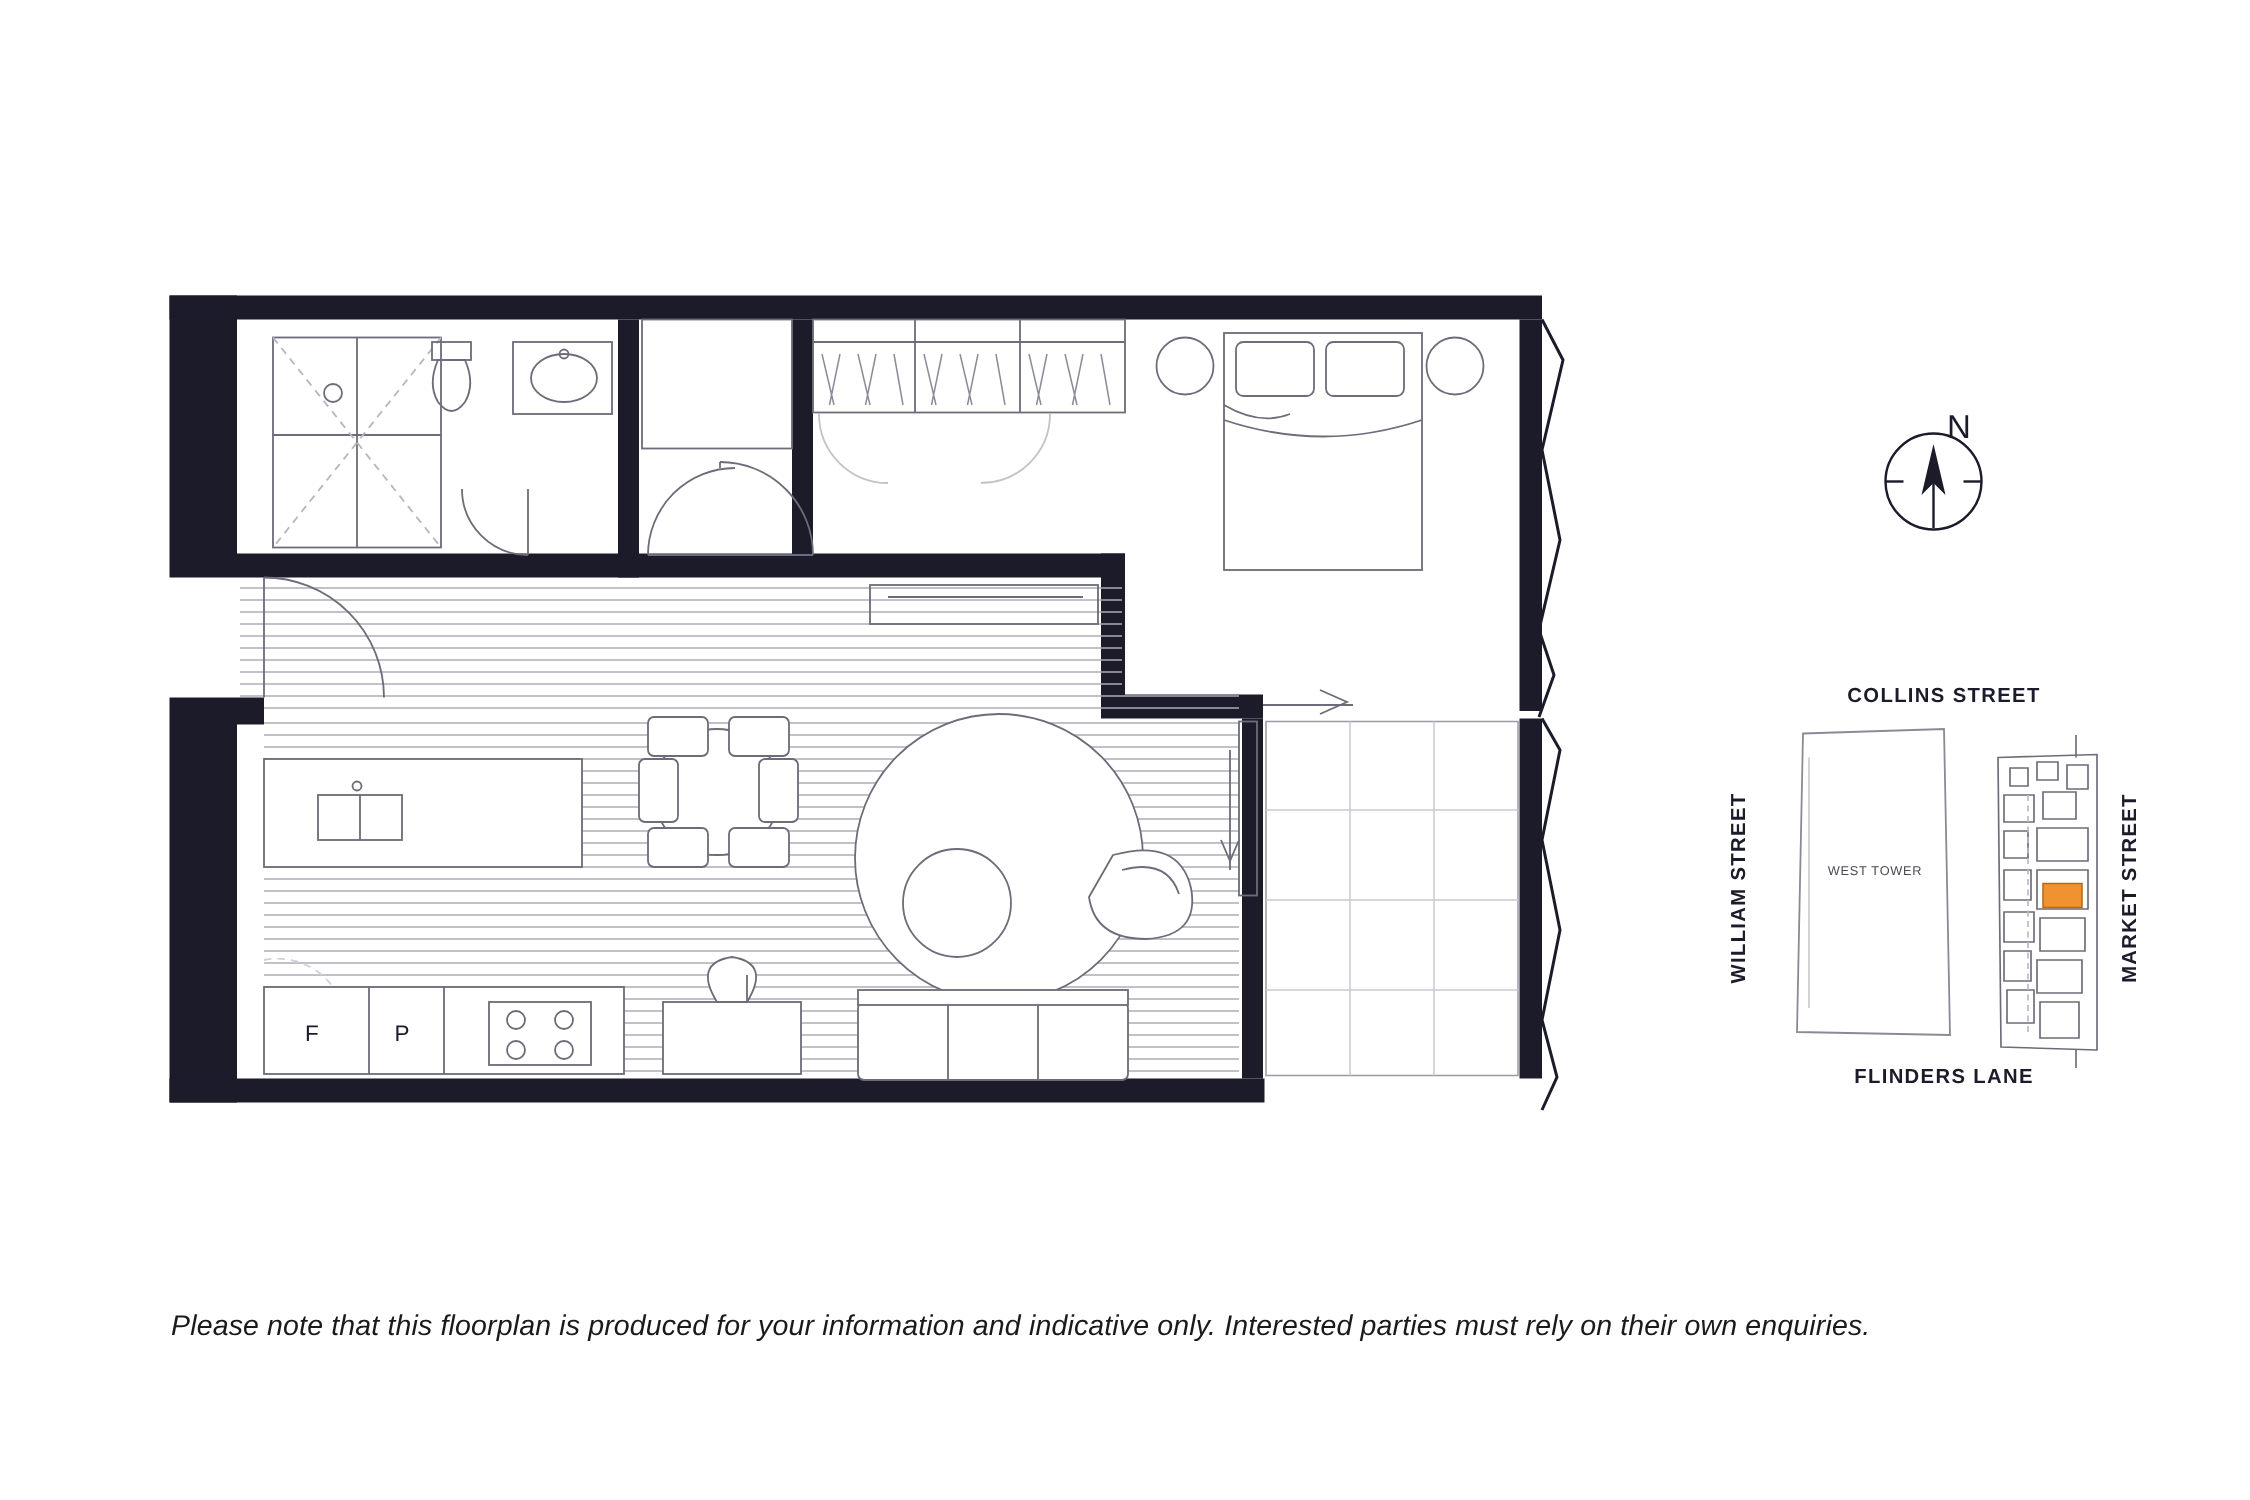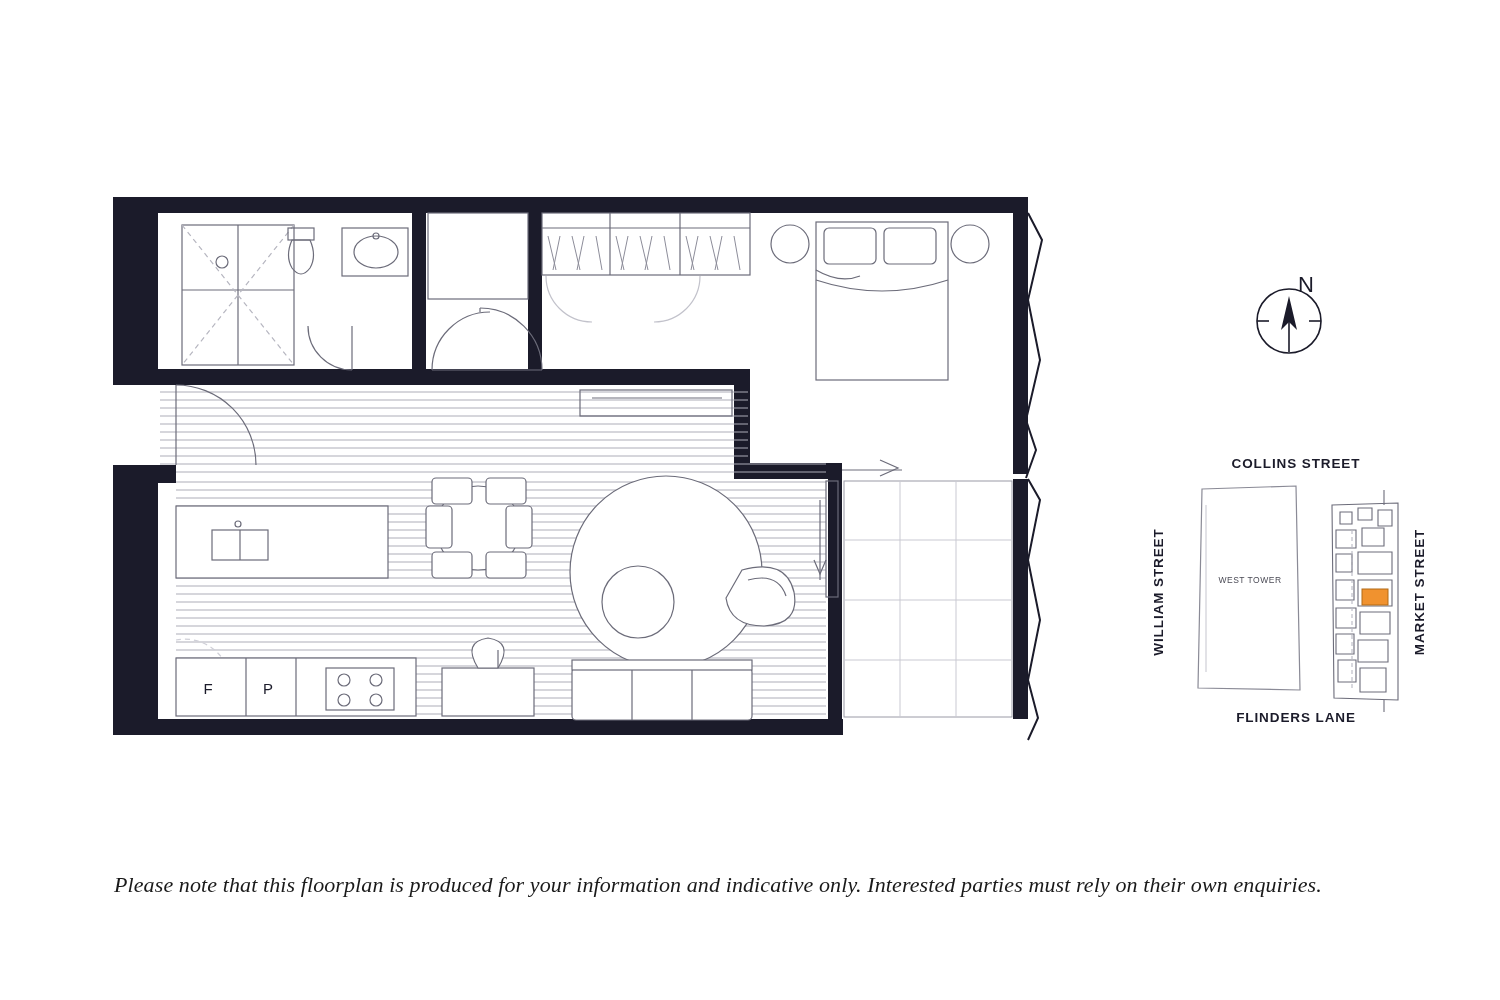--- a/index.html
+++ b/index.html
@@ -19,23 +19,23 @@
     left: 0;
     top: 0;
     width: 1500px;
     height: 1000px;
   }
   .disclaimer {
     position: absolute;
     left: 114px;
     top: 868px;
     width: 1320px;
-    font-family: Liberation Serif, serif;
+    font-family: Liberation Sans, sans-serif;
     font-style: italic;
-    font-size: 22px;
+    font-size: 19px;
     line-height: 34px;
     color: #1a1a1a;
     letter-spacing: 0.1px;
   }
   .label-appliance {
     font-family: "Liberation Sans", sans-serif;
     font-size: 15px;
     fill: #1b1b2a;
   }
   .label-street {

